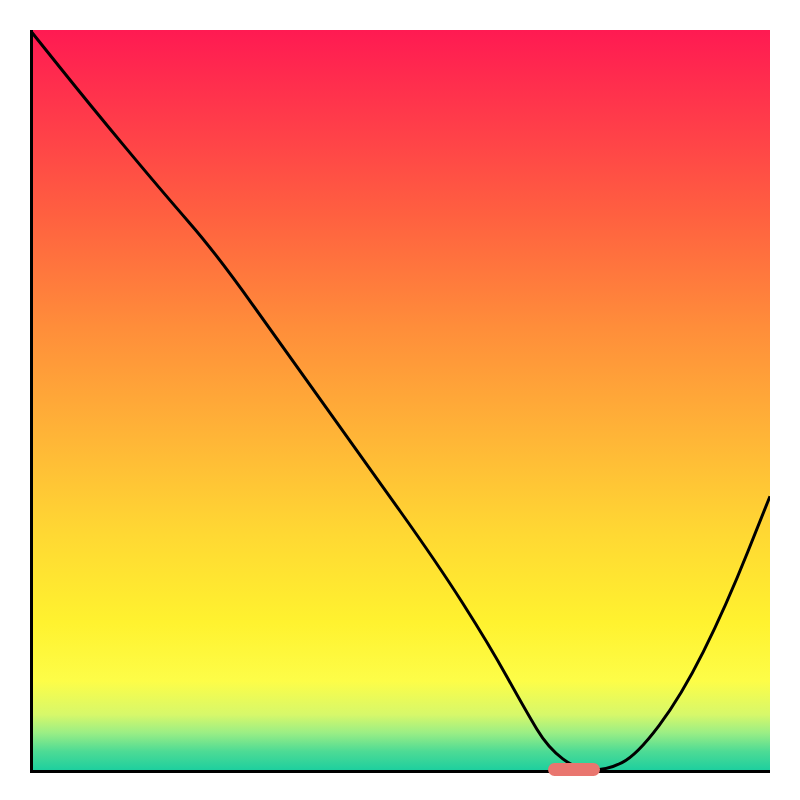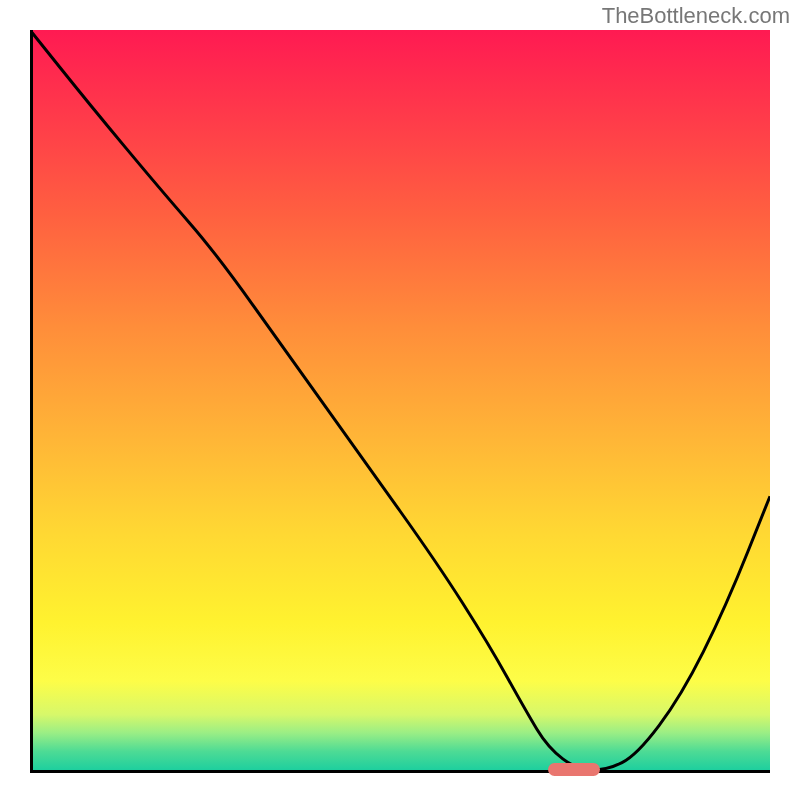--- a/index.html
+++ b/index.html
@@ -78,21 +78,20 @@
     background: #e9766f;
     border-radius: 7px;
     z-index: 6;
   }
 </style>
 </head>
 <body>
 
 <div class="chart-container">
 
-  <div class="watermark">TheBottleneck.com</div>
 
   <div class="plot-area"></div>
 
   <svg class="curve" viewBox="0 0 740 740" preserveAspectRatio="none">
     <path d="M 0 0 Q 0 0 29.6 37 Q 59.2 74 96.19999999999999 118.39999999999998 Q 133.2 162.79999999999995 159.1 192.39999999999998 Q 185 222 222 273.79999999999995 Q 259 325.59999999999997 296 377.4 Q 333 429.2 370 481 Q 407.00000000000006 532.8 432.90000000000003 573.5 Q 458.8 614.2 477.3 647.5 Q 495.8 680.8 506.9 699.3 Q 518 717.8 532.8 728.9 Q 547.6 740 562.4000000000001 740 Q 577.2 740 592 732.6 Q 606.8 725.2 629 695.6 Q 651.2 666 673.4 621.6 Q 695.5999999999999 577.2 717.8 521.7 T 740 466.2" fill="none" stroke="#000" stroke-width="3"></path>
   </svg>
 
   <div class="marker" style="left: 548px; width: 51.8px; top: 763px; background: rgb(233, 118, 111);"></div>
 
   <div class="axis-left"></div>

